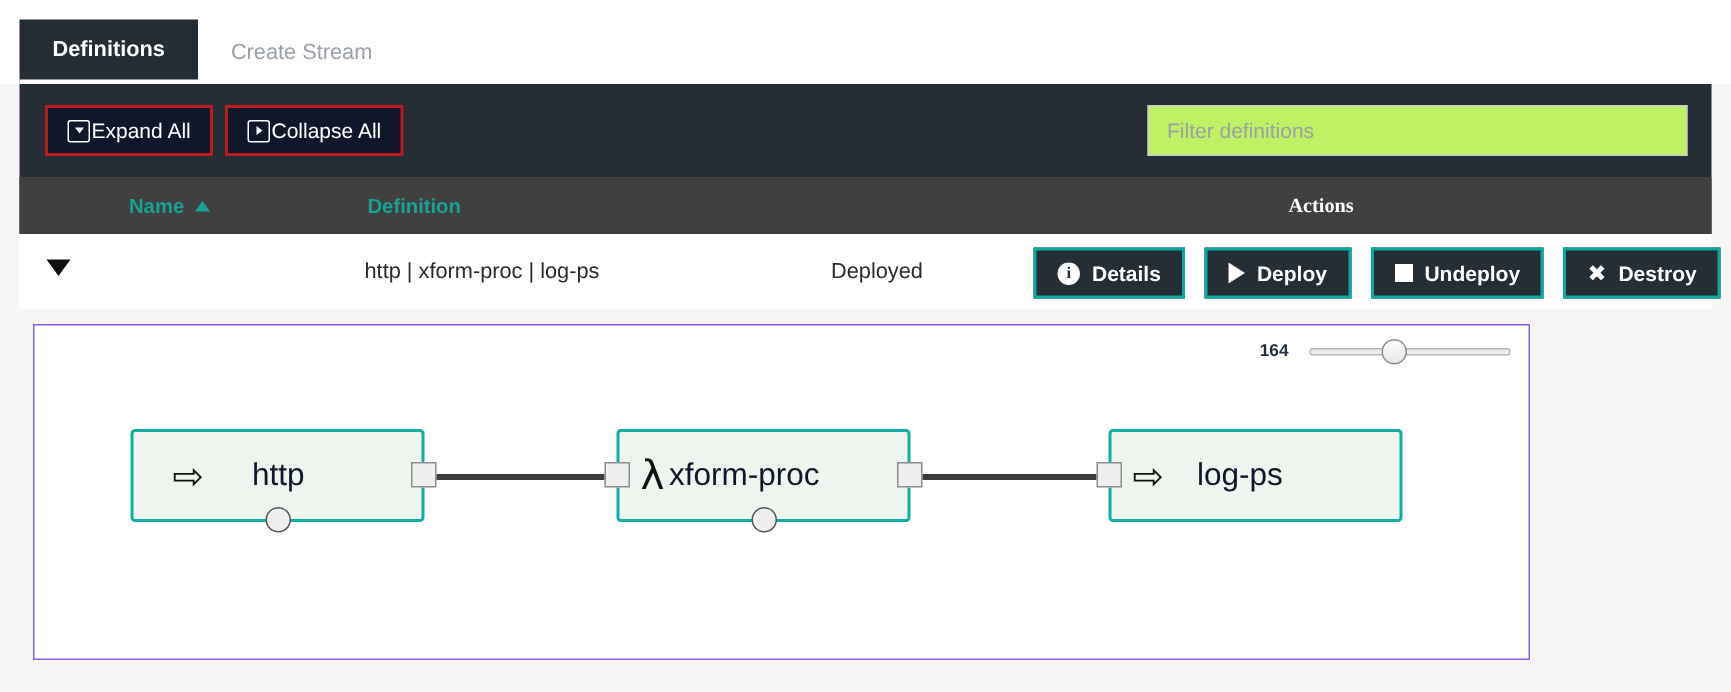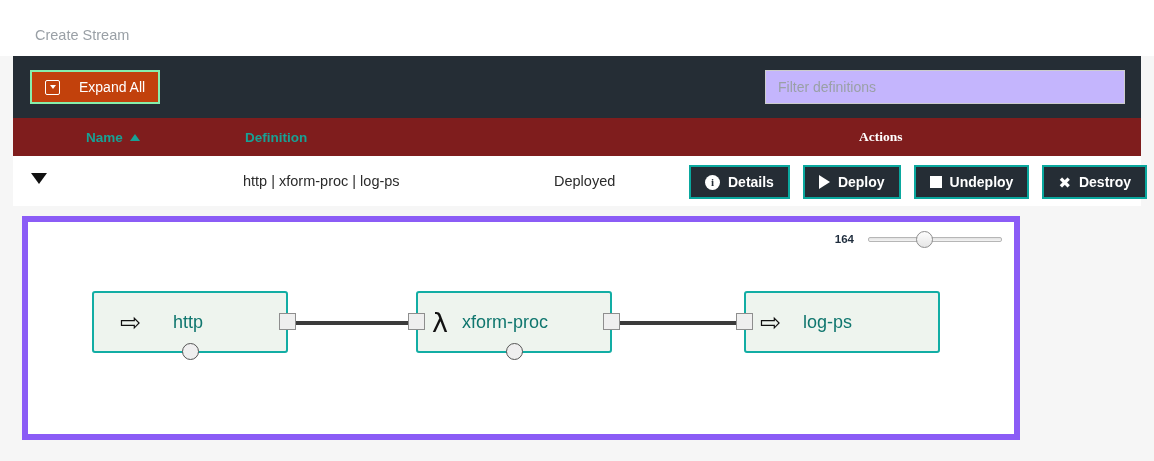--- a/index.html
+++ b/index.html
@@ -29,47 +29,47 @@
   .tab.inactive{color:#9aa0a6;background:transparent;}
 
   
   .panel{
     position:absolute;left:13px;top:56px;width:1128px;height:100px;
     background:#252d35;
   }
   .toolbar{position:absolute;left:0;top:0;width:1128px;height:62px;}
   .btn-outline{
     position:absolute;top:14px;height:34px;box-sizing:border-box;
-    background:#c2410c;border:2px solid #86efac;color:#ffffff;
+    background:#0f172a;border:2px solid #b91c1c;color:#ffffff;
     font-size:14px;display:flex;align-items:center;justify-content:center;
-    gap:19px;cursor:pointer;padding:0 13px;white-space:nowrap;
+    gap:1px;cursor:pointer;padding:0 13px;white-space:nowrap;
   }
   #expand-all{left:17px;}
   #collapse-all{left:137px;}
 
   .boxicon{
     width:13px;height:13px;border:1.6px solid #ffffff;border-radius:2px;
     display:inline-flex;align-items:center;justify-content:center;
     flex:0 0 auto;
   }
   .caret-d{width:0;height:0;border-left:3px solid transparent;border-right:3px solid transparent;border-top:4px solid #fff;}
   .caret-r{width:0;height:0;border-top:3px solid transparent;border-bottom:3px solid transparent;border-left:4px solid #fff;}
 
   .filter-input{
     position:absolute;right:16px;top:14px;width:360px;height:34px;
-    box-sizing:border-box;background:#c4b5fd;border:1px solid #ccc;
+    box-sizing:border-box;background:#bef264;border:1px solid #ccc;
     font-size:14px;color:#333;padding:0 12px;outline:none;
     font-family:"Liberation Sans",sans-serif;
   }
   .filter-input::placeholder{color:#9aa0a6;}
 
   
   .colhead{
     position:absolute;left:0;top:62px;width:1128px;height:38px;
-    background:#7f1d1d;
+    background:#404040;
   }
   .ch{position:absolute;top:0;height:38px;display:flex;align-items:center;font-size:13.5px;font-weight:bold;}
   .ch.teal{color:#18a195;}
   .ch.white{color:#ffffff;}
   #ch-name{left:73px;gap:7px;}
   #ch-definition{left:232px;}
   #ch-status{left:542px;gap:6px;}
   #ch-actions{left:846px;font-family:Liberation Serif, serif;}
   .tri-up{width:0;height:0;border-left:5px solid transparent;border-right:5px solid transparent;border-bottom:7px solid #18a195;}
   .helpdot{
@@ -105,21 +105,21 @@
     font-size:11px;font-weight:bold;display:flex;align-items:center;justify-content:center;
     font-family:"Liberation Serif",serif;
   }
   .ic-stop{width:12px;height:12px;background:#ffffff;}
   .ic-play{width:0;height:0;border-top:7px solid transparent;border-bottom:7px solid transparent;border-left:11px solid #ffffff;}
   .ic-x{font-size:15px;font-weight:bold;line-height:1;}
 
   
   .diagram{
     position:absolute;left:22px;top:216px;width:998px;height:224px;
-    background:#ffffff;border:6px solid #8b5cf6;box-sizing:border-box;
+    background:#ffffff;border:1px solid #8b5cf6;box-sizing:border-box;
   }
   .slider-wrap{position:absolute;right:12px;top:9px;display:flex;align-items:center;gap:14px;}
   .slider-val{font-size:11.5px;font-weight:bold;color:#1f2d3d;}
   .slider{position:relative;width:134px;height:16px;}
   .slider-track{
     position:absolute;left:0;top:6px;width:134px;height:5px;
     background:linear-gradient(#e2e2e2,#f4f4f4);border:1px solid #b6b6b6;
     border-radius:2px;box-sizing:border-box;
   }
   .slider-thumb{
@@ -138,23 +138,23 @@
   #node-xform{left:388px;top:69px;width:196px;}
   #node-logps{left:716px;top:69px;width:196px;}
 
   .node-glyph{
     font-size:25px;color:#111;font-family:"DejaVu Sans",sans-serif;
     line-height:1;flex:0 0 auto;
   }
   #node-http .node-glyph{margin-left:26px;}
   #node-xform .node-glyph{margin-left:14px;font-size:27px;}
   #node-logps .node-glyph{margin-left:14px;}
-  .node-label{font-size:18px;color:#0f766e;white-space:nowrap;}
+  .node-label{font-size:21px;color:#0f172a;white-space:nowrap;}
   #node-http .node-label{margin-left:32px;}
-  #node-xform .node-label{margin-left:14px;}
+  #node-xform .node-label{margin-left:3px;}
   #node-logps .node-label{margin-left:22px;}
 
   .port{
     position:absolute;width:17px;height:17px;box-sizing:border-box;
     background:#efefef;border:1.5px solid #8e8e8e;top:20px;cursor:pointer;
   }
   .port.out{right:-10px;}
   .port.in{left:-10px;}
   .handle{
     position:absolute;width:17px;height:17px;border-radius:50%;
@@ -165,35 +165,44 @@
   #link-1{left:266px;width:130px;}
   #link-2{left:590px;width:130px;}
 </style>
 </head>
 <body>
 
 <div class="page">
 
   <div class="tabbar">
     <div class="tabs">
+      <div class="tab active">
+        <span>Definitions</span>
+      </div>
       <div class="tab inactive">
         <span>Create Stream</span>
       </div>
     </div>
   </div>
 
   <div class="panel">
 
     <div class="toolbar">
       <div class="btn-outline" id="expand-all">
         <span class="boxicon">
             <span class="caret-d"></span>
           </span>
         <span>Expand All</span>
       </div>
+      <div class="btn-outline" id="collapse-all">
+        <span class="boxicon">
+            <span class="caret-r"></span>
+          </span>
+        <span>Collapse All</span>
+      </div>
       <input class="filter-input" type="text" placeholder="Filter definitions" style="">
     </div>
 
     <div class="colhead">
       <div class="ch teal" id="ch-name">
         <span>Name</span>
         <span class="tri-up"></span>
       </div>
       <div class="ch teal" id="ch-definition">
         <span>Definition</span>

